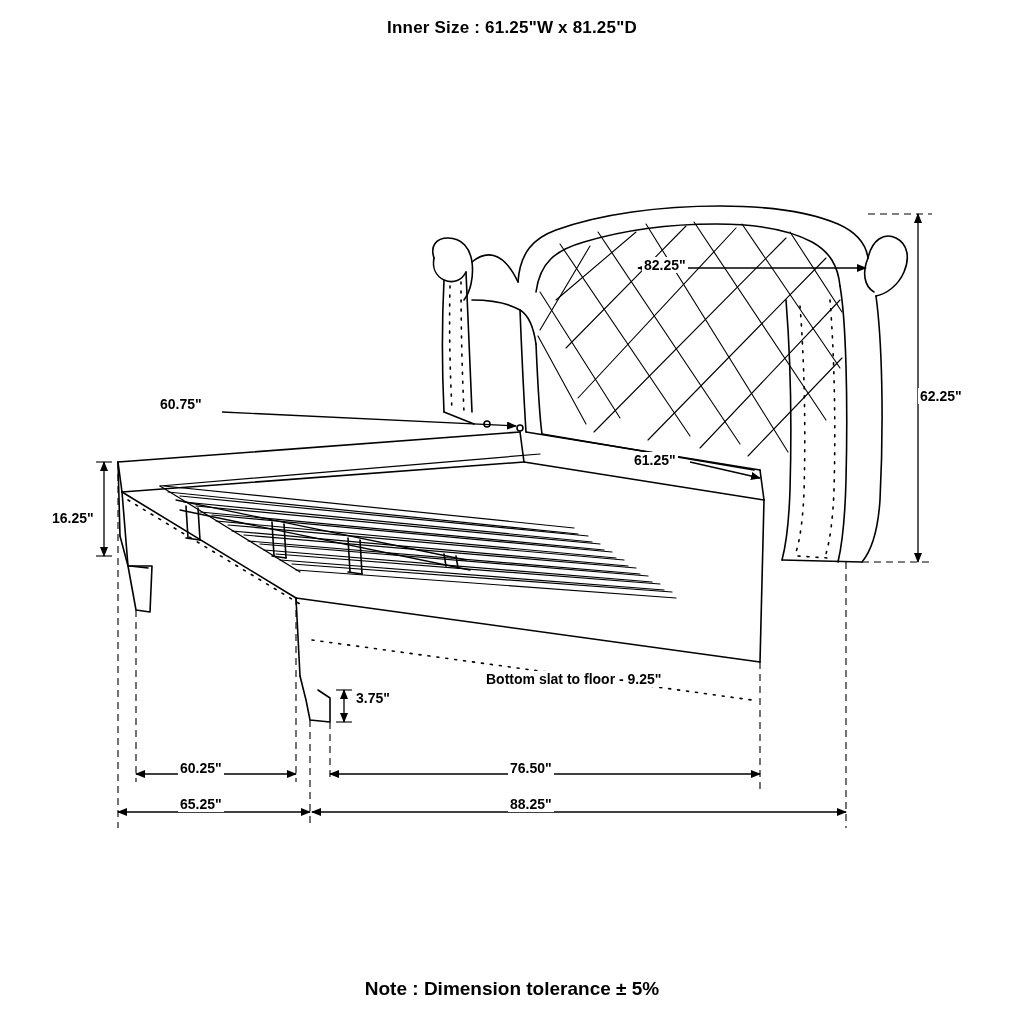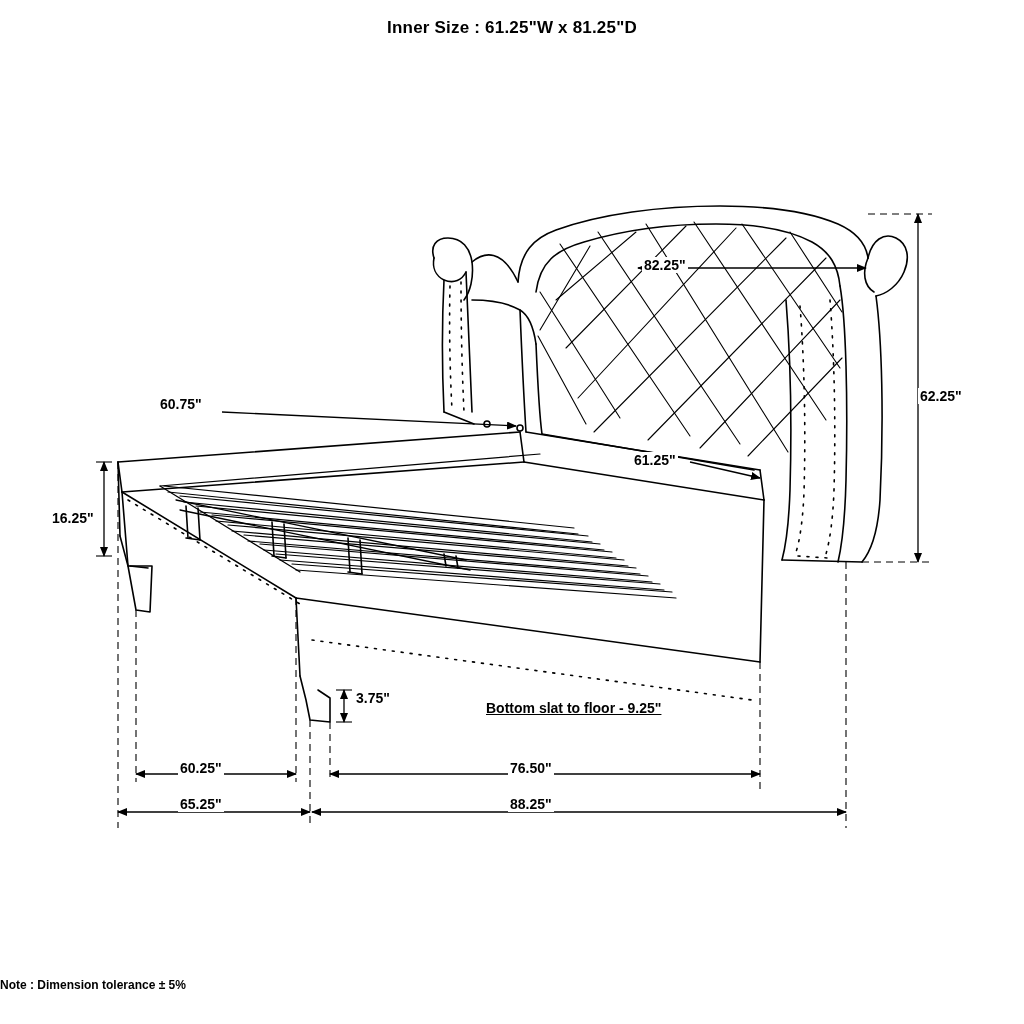--- a/index.html
+++ b/index.html
@@ -28,21 +28,22 @@
     text-align: center;
     font-size: 17px;
     font-weight: bold;
     letter-spacing: 0.2px;
   }
   .note {
     position: absolute;
     top: 978px;
     left: 0;
     width: 1024px;
-    font-size: 12px;
+    text-align: center;
+    font-size: 19px;
     font-weight: bold;
   }
   svg#drawing {
     position: absolute;
     top: 0;
     left: 0;
   }
   .dimlabel {
     position: absolute;
     font-size: 14px;
@@ -247,21 +248,21 @@
   <div class="dimlabel" style="left:918px; top:388px;">62.25"</div>
 
   <div class="dimlabel" style="left:158px; top:396px;">60.75"</div>
 
   <div class="dimlabel" style="left:632px; top:452px;">61.25"</div>
 
   <div class="dimlabel" style="left:50px; top:510px;">16.25"</div>
 
   <div class="dimlabel" style="left:354px; top:690px;">3.75"</div>
 
-  <div class="dimlabel" style="left:484px; top:700px;text-decoration:underline;">Bottom slat to floor - 9.25"</div>
+  <div class="dimlabel" style="left:484px; top:671px;">Bottom slat to floor - 9.25"</div>
 
   <div class="dimlabel" style="left:178px; top:760px;">60.25"</div>
 
   <div class="dimlabel" style="left:178px; top:796px;">65.25"</div>
 
   <div class="dimlabel" style="left:508px; top:760px;">76.50"</div>
 
   <div class="dimlabel" style="left:508px; top:796px;">88.25"</div>
 
   <div class="note">Note : Dimension tolerance ± 5%</div>

